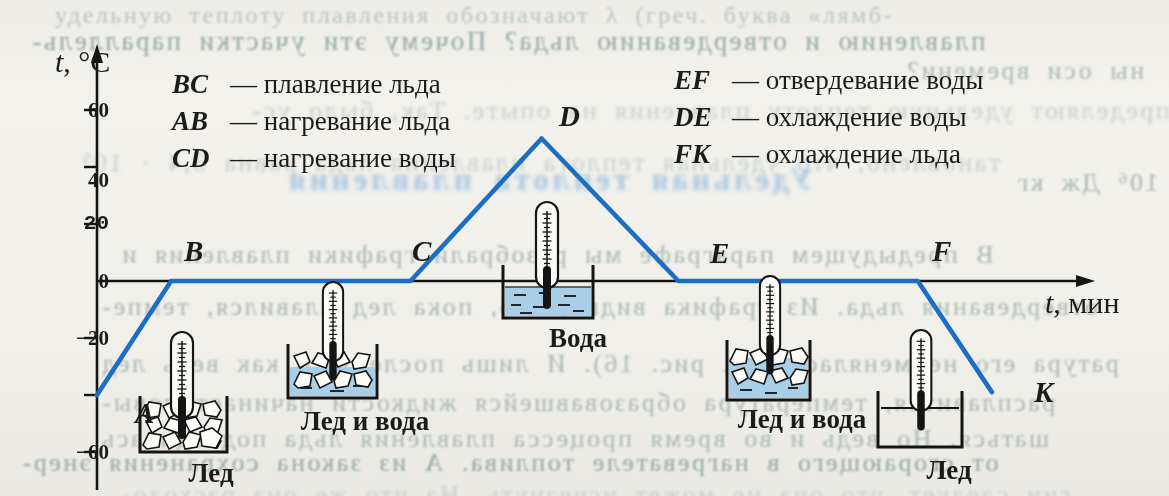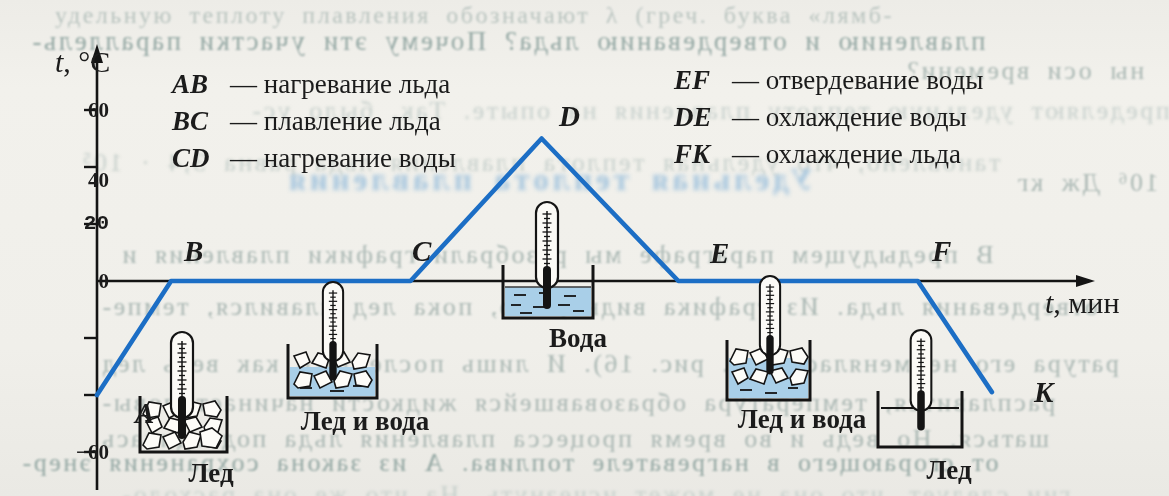--- a/index.html
+++ b/index.html
@@ -182,30 +182,31 @@
     <i>t</i><span>, °C</span>
   </div>
   <div class="axlab" style="left:1016px;top:287px;">
     <i>t</i><span>, мин</span>
   </div>
 
   <div class="tick" style="top:94px;">60</div>
   <div class="tick" style="top:164px;">40</div>
   <div class="tick" style="top:208px;font-family:Liberation Mono, monospace;">20</div>
   <div class="tick" style="top:265px;">0</div>
+  <div class="tick" style="top:322px;">−20</div>
   <div class="tick" style="top:436px;">−60</div>
 
   <div class="leg-block" style="left:143px;top:66px;">
+    <div class="leg-row">
+      <span class="leg-seg">BC</span>
+      <span>— плавление льда</span>
+    </div>
     <div class="leg-row">
       <span class="leg-seg">AB</span>
       <span>— нагревание льда</span>
-    </div>
-    <div class="leg-row">
-      <span class="leg-seg">BC</span>
-      <span>— плавление льда</span>
     </div>
     <div class="leg-row">
       <span class="leg-seg">CD</span>
       <span>— нагревание воды</span>
     </div>
   </div>
   <div class="leg-block" style="left:645px;top:62px;">
     <div class="leg-row">
       <span class="leg-seg">EF</span>
       <span>— отвердевание воды</span>

